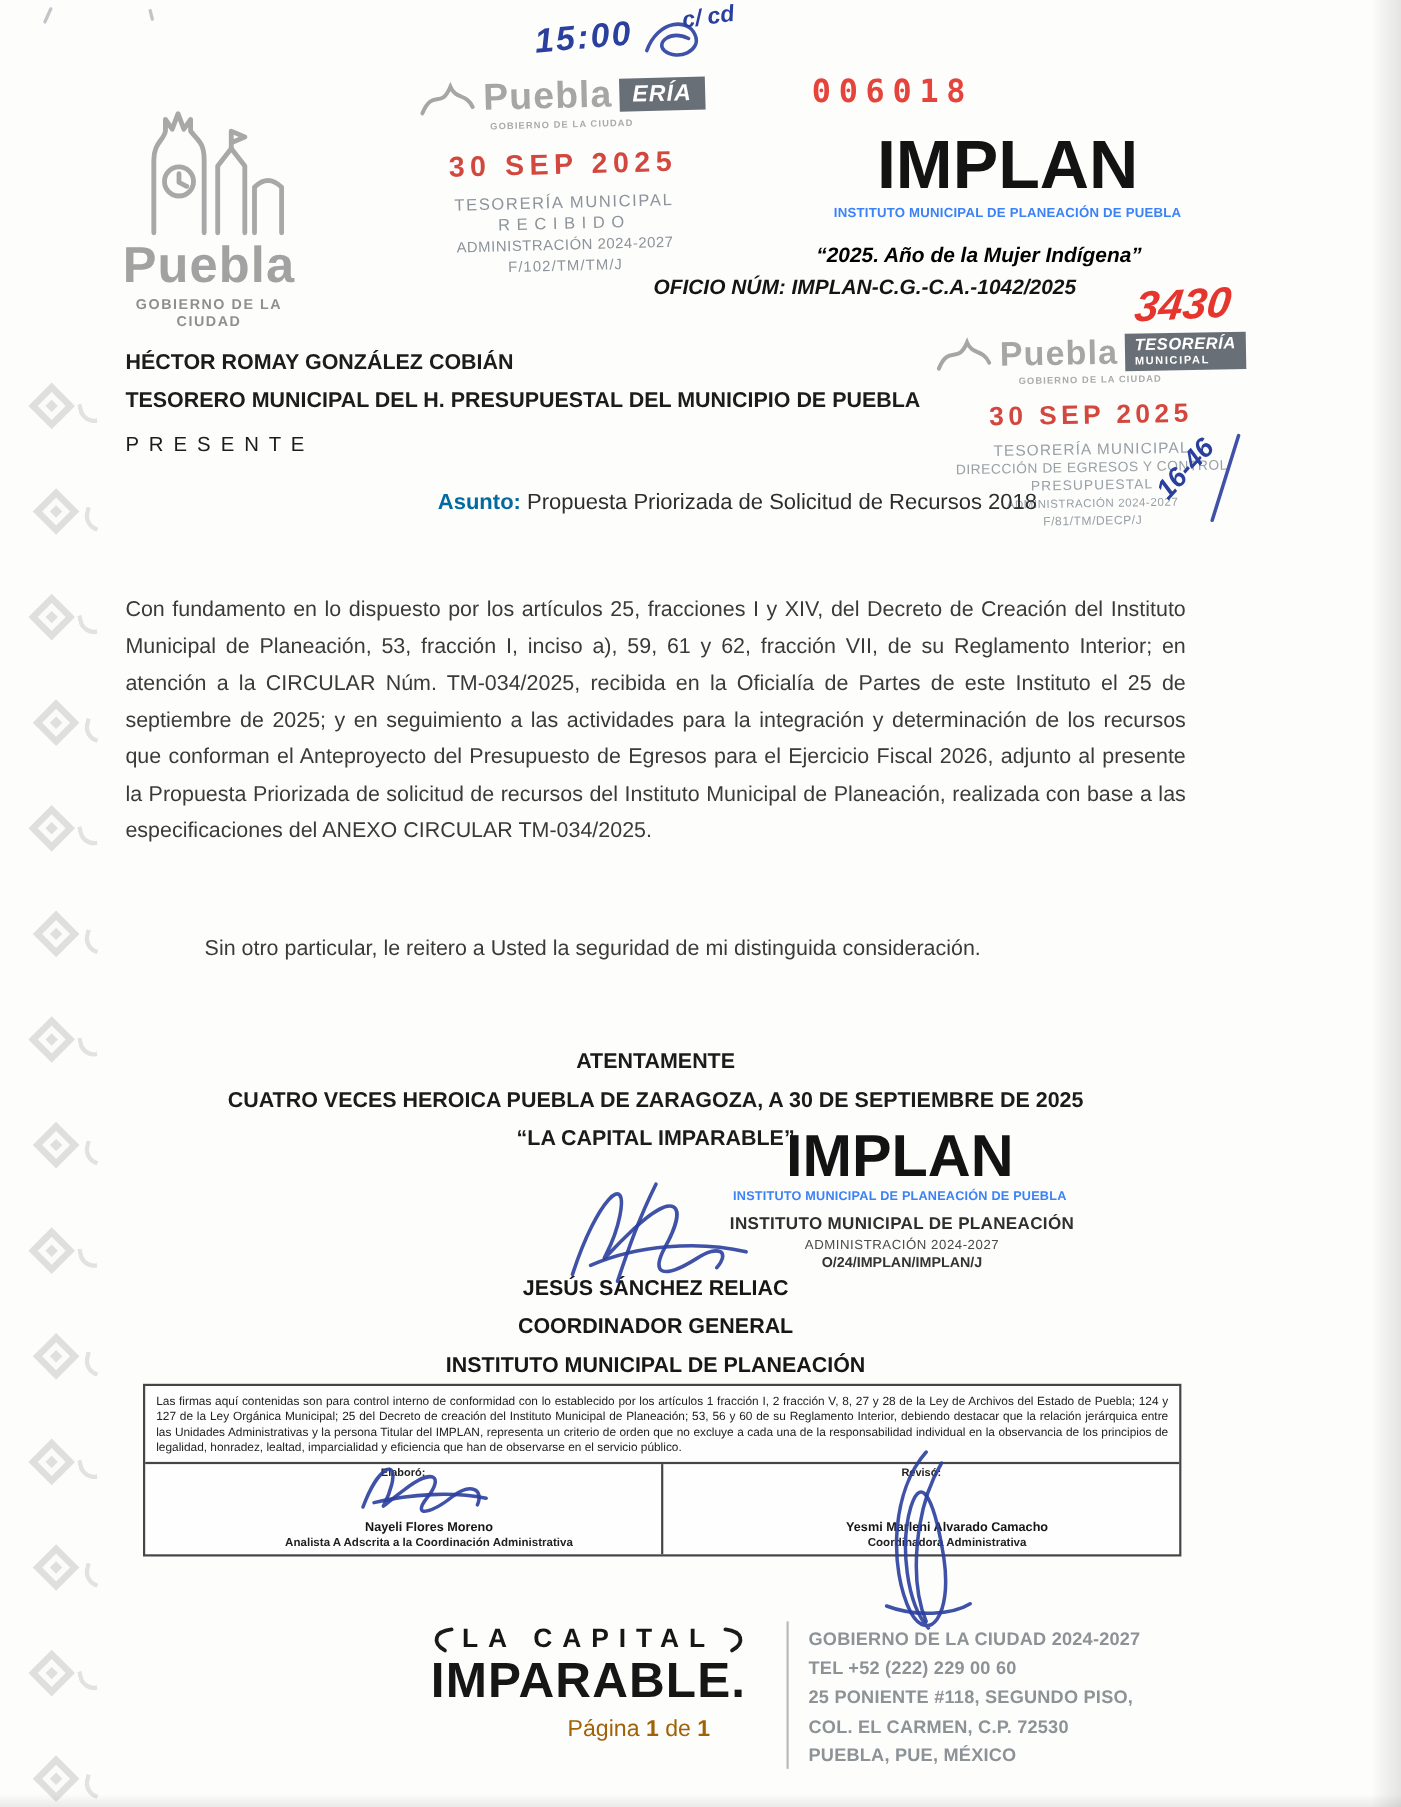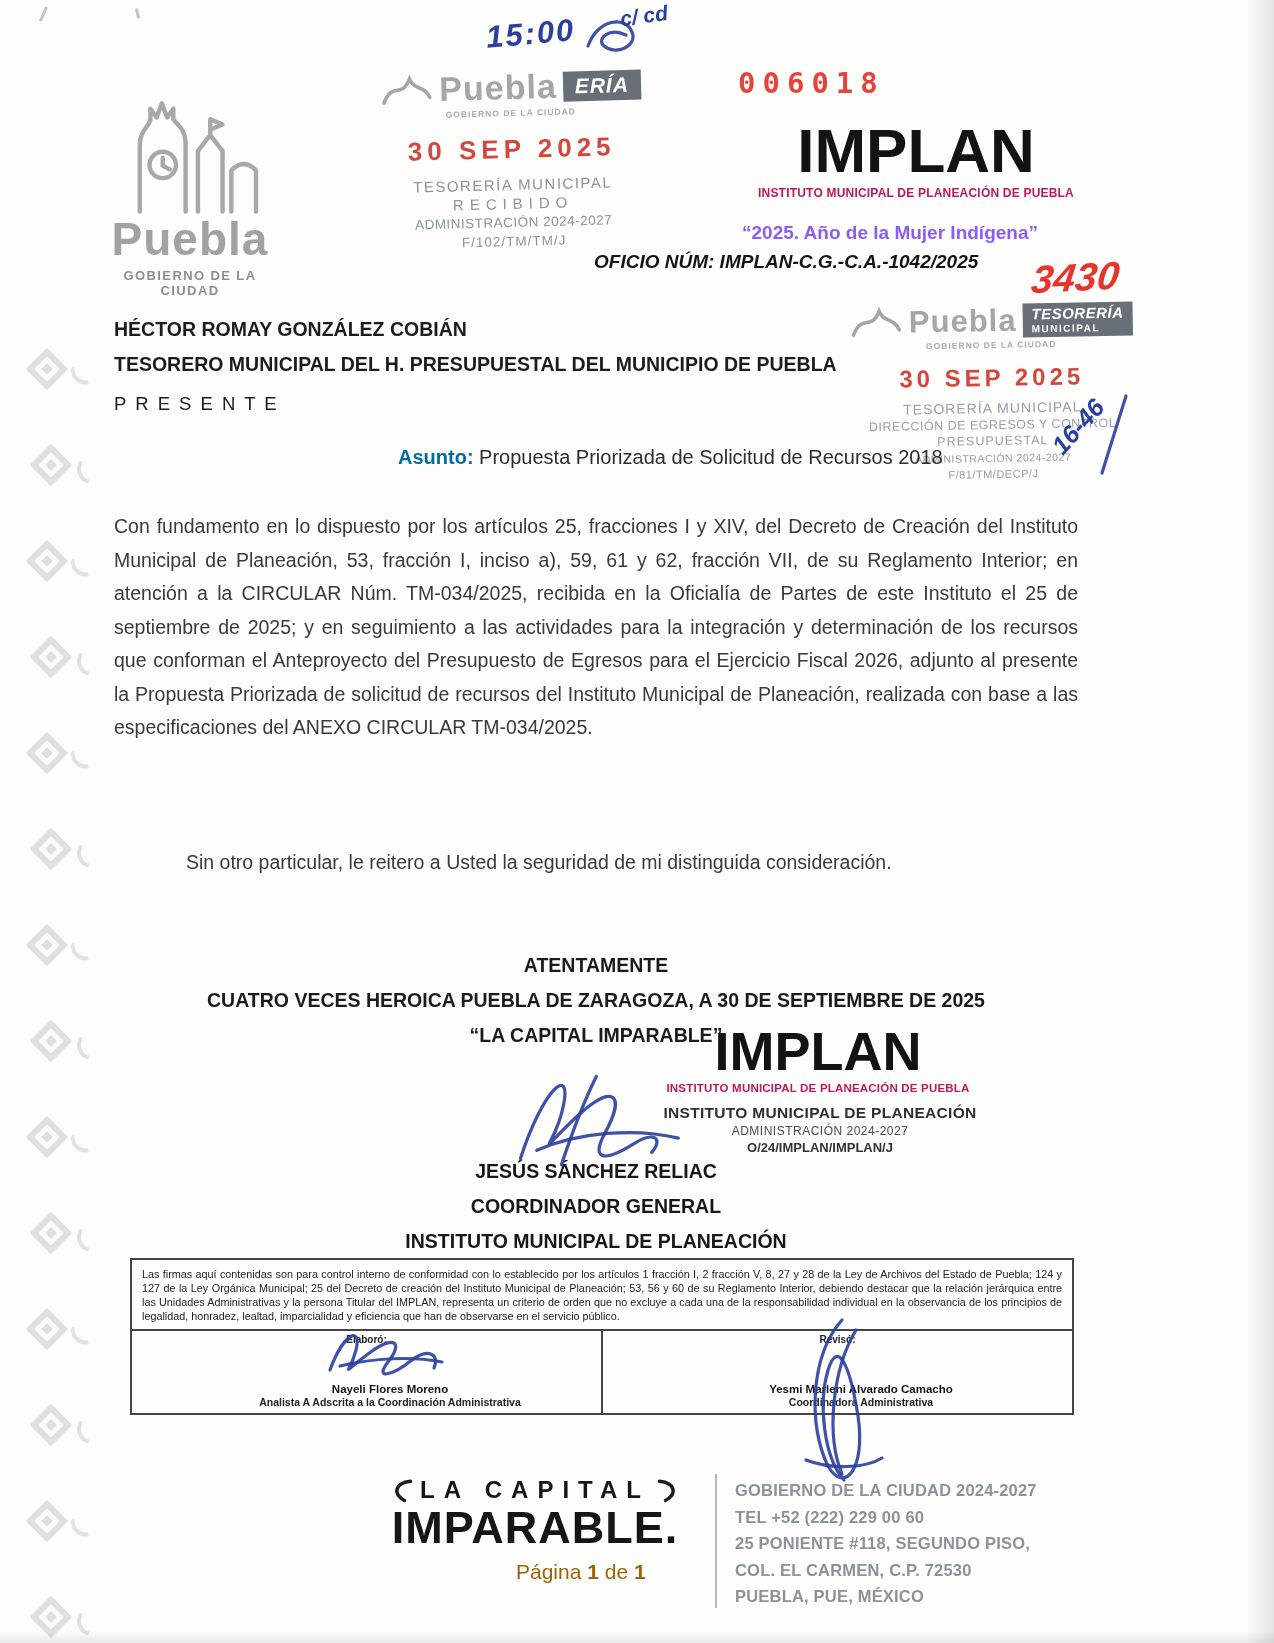--- a/index.html
+++ b/index.html
@@ -76,40 +76,40 @@
   .stamp-lines.faint { color:rgba(125,135,145,.8); margin-top:8px; line-height:16.5px; }
   .f-l1 { font-size:14px; letter-spacing:1px; }
   .f-l2 { font-size:12.5px; letter-spacing:.5px; }
   .f-l3 { font-size:12.5px; letter-spacing:1px; }
   .f-l4 { font-size:10.5px; letter-spacing:.5px; }
   .f-l5 { font-size:11px; letter-spacing:.5px; }
 
   
   .implan-top { position:absolute; left:748px; top:120px; width:336px; text-align:center; }
   .implan-word { font-size:62px; font-weight:900; color:#131313; line-height:1; letter-spacing:0; }
-  .implan-sub  { font-size:12px; font-weight:bold; color:#be185d; margin-top:4px; letter-spacing:.2px; }
+  .implan-sub  { font-size:12px; font-weight:bold; color:#3b82f6; margin-top:4px; letter-spacing:.2px; }
   .implan-sig { position:absolute; left:648px; top:1024px; width:340px; text-align:center; }
   .implan-sig .implan-word { font-size:54px; }
   .implan-sig .implan-sub { font-size:11.5px; }
 
   .slogan { position:absolute; left:698px; top:222px; width:384px; text-align:center;
-            font-size:19px; font-weight:bold; color:#8b5cf6; }
+            font-size:19px; font-weight:bold; font-style:italic; color:#000000; }
   .oficio { position:absolute; left:594px; top:251px; font-size:19px; font-weight:bold; color:#141414; white-space:nowrap;font-style:italic; }
 
   
   .addressee { position:absolute; left:114px; top:312px; line-height:35px; color:#1c1c1c; }
   .addr-name, .addr-title { font-size:19.5px; font-weight:bold; }
   .addr-present { font-size:18.5px; letter-spacing:2px; margin-top:4px; }
 
   
   .asunto { position:absolute; left:398px; top:446px; font-size:20px; color:#2d2d2d; white-space:nowrap; }
   .asunto-label { font-weight:bold; color:#0369a1; }
   .body-p { position:absolute; left:114px; width:964px; font-size:19.5px; line-height:33.5px;
             text-align:justify; color:#3a3a3a; }
-  .p1 { top:510px; }
+  .p1 { top:538px; }
   .p2 { top:846px; text-indent:72px; }
 
   
   .closing { position:absolute; left:114px; top:948px; width:964px; text-align:center;
              font-weight:bold; font-size:19.5px; color:#1b1b1b; line-height:35px; }
   .sig-main { position:absolute; left:502px; top:1058px; width:205px; height:115px; z-index:5; }
   .implan-office-stamp { position:absolute; left:646px; top:1104px; width:348px; text-align:center; }
   .ios-l1 { font-size:15.5px; font-weight:600; color:#2f2f2f; letter-spacing:.3px; }
   .ios-l2 { font-size:12px; color:#4a4a4a; margin-top:2px; letter-spacing:.5px; }
   .ios-l3 { font-size:13px; font-weight:bold; color:#333; margin-top:2px; }

